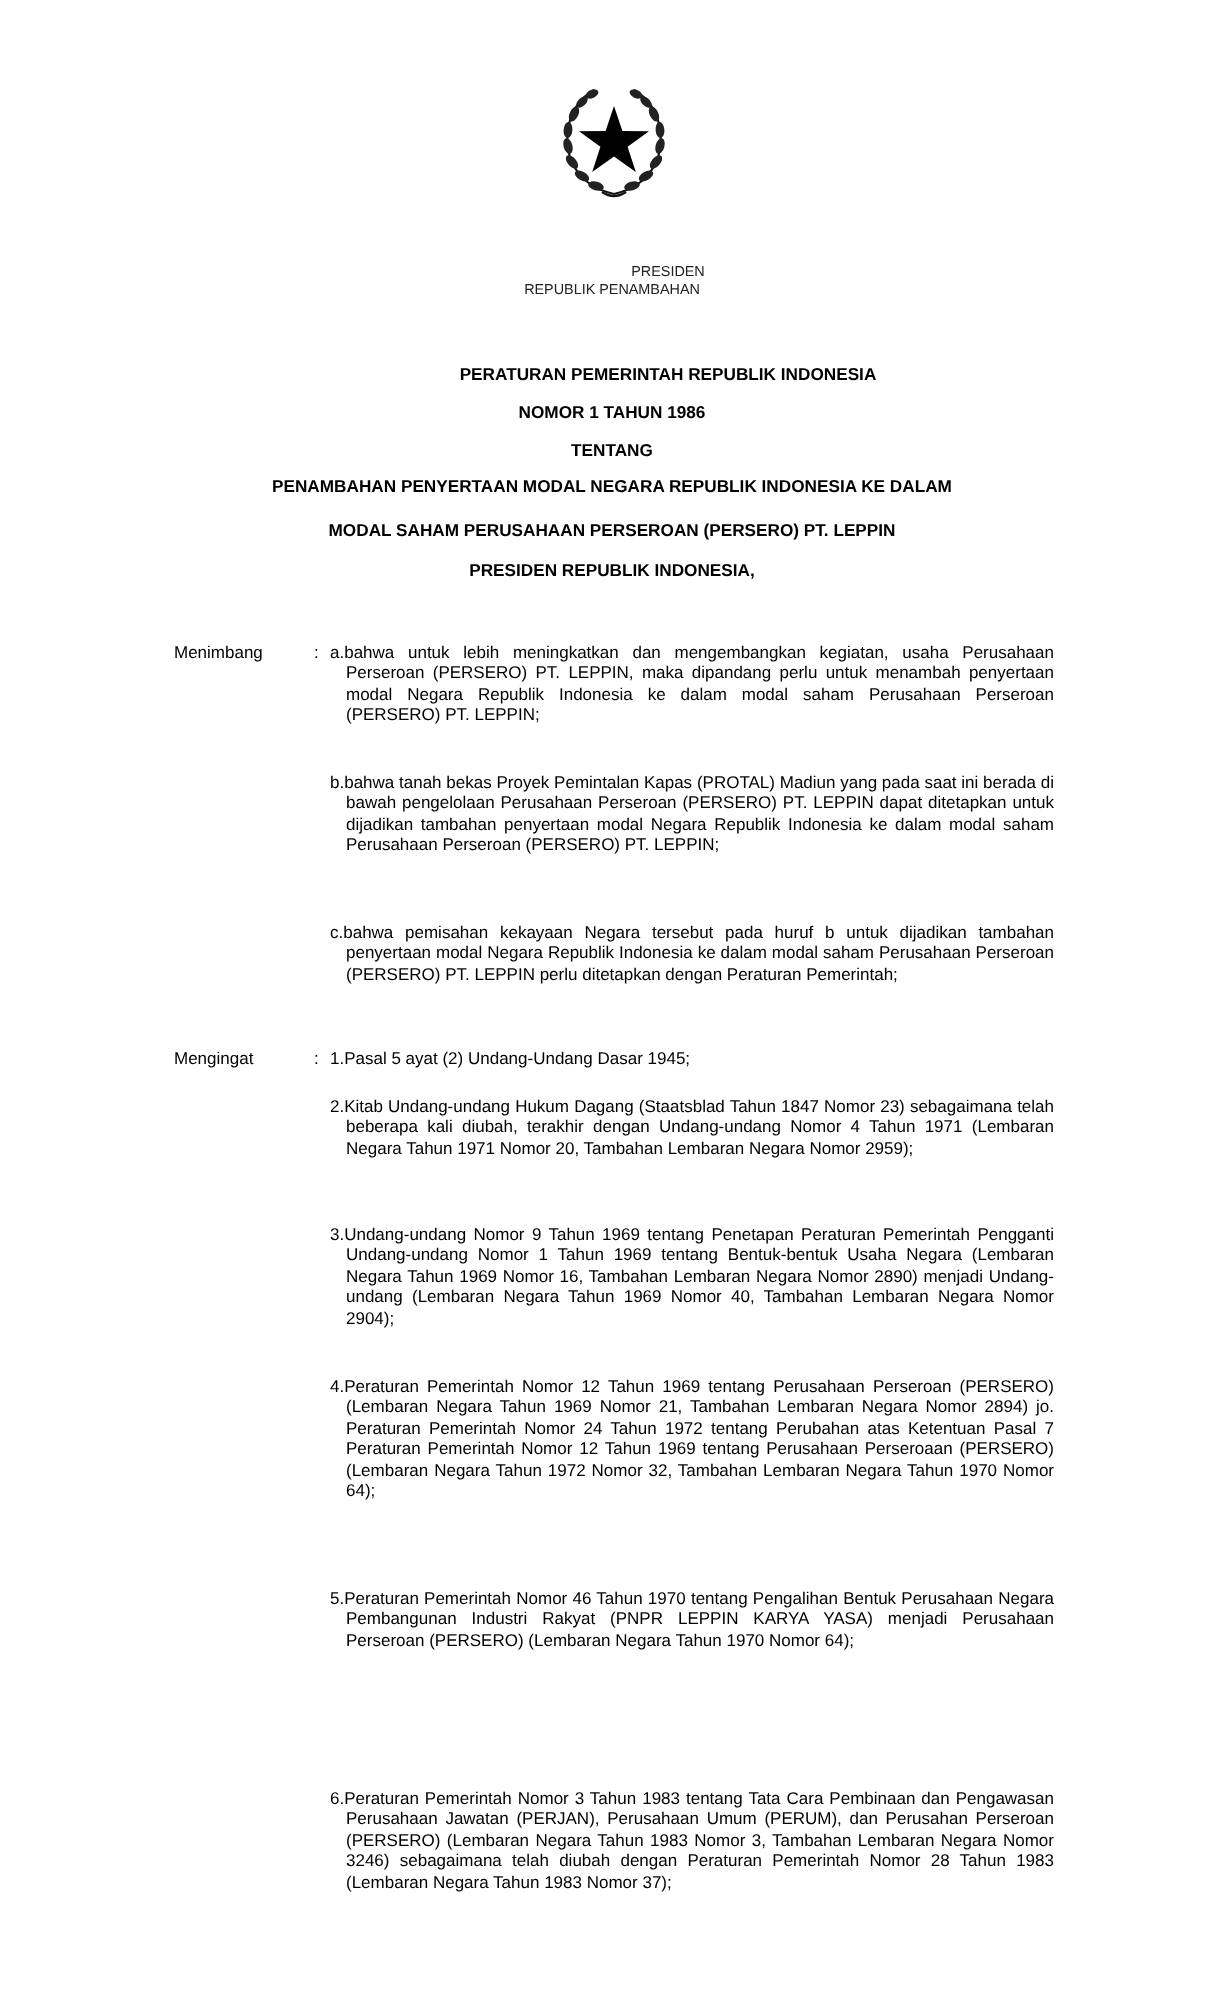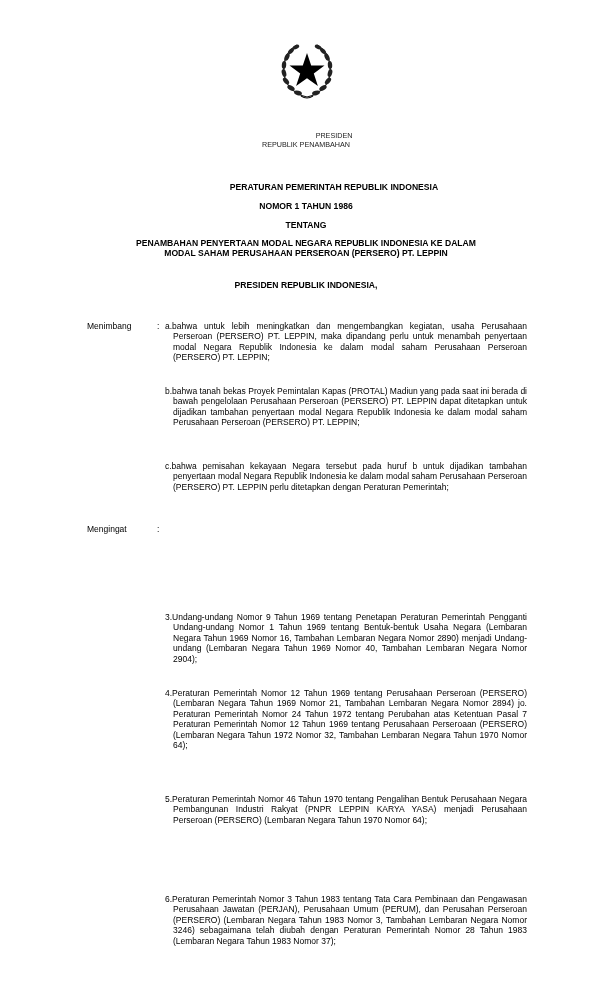--- a/index.html
+++ b/index.html
@@ -9,21 +9,21 @@
   .inst { position: absolute; left: 0; width: 612px; text-align: center;
           font-size: 7.2px; line-height: 9px; color: #222; }
   .inst.l1 { top: 131px; padding-left: 28px; }
   .inst.l2 { top: 140px; }
   .title { position: absolute; left: 0; width: 612px; text-align: center;
            font-weight: bold; font-size: 8.6px; line-height: 10px; }
   .t1 { top: 182px; padding-left: 28px; }
   .t2 { top: 201px; }
   .t3 { top: 220px; }
   .t4 { top: 238px; }
-  .t5 { top: 248px; }
+  .t5 { top: 260px; }
   .t6 { top: 280px; }
 
   .section { position: absolute; left: 87px; width: 440px; font-size: 8.5px; line-height: 10.4px; }
   .sec-label { position: absolute; left: 0; top: 0; }
   .sec-colon { position: absolute; left: 70px; top: 0; }
   .item { position: absolute; left: 78px; width: 362px; text-align: justify; }
   .item p { margin: 0; padding-left: 8px; text-indent: -8px; text-align: justify; }
 </style>
 </head>
 <body>
@@ -82,20 +82,26 @@
     <p>c.bahwa pemisahan kekayaan Negara tersebut pada huruf b untuk dijadikan tambahan penyertaan modal Negara Republik Indonesia ke dalam modal saham Perusahaan Perseroan (PERSERO) PT. LEPPIN perlu ditetapkan dengan Peraturan Pemerintah;</p>
   </div>
   <div class="item" style="top:65px;">
     <p>b.bahwa tanah bekas Proyek Pemintalan Kapas (PROTAL) Madiun yang pada saat ini berada di bawah pengelolaan Perusahaan Perseroan (PERSERO) PT. LEPPIN dapat ditetapkan untuk dijadikan tambahan penyertaan modal Negara Republik Indonesia ke dalam modal saham Perusahaan Perseroan (PERSERO) PT. LEPPIN;</p>
   </div>
 </div>
 
 <div class="section" style="top:524px; height:440px;">
   <span class="sec-label">Mengingat</span>
   <span class="sec-colon">:</span>
+  <div class="item" style="top:0px;">
+    <p>1.Pasal 5 ayat (2) Undang-Undang Dasar 1945;</p>
+  </div>
+  <div class="item" style="top:24px;">
+    <p>2.Kitab Undang-undang Hukum Dagang (Staatsblad Tahun 1847 Nomor 23) sebagaimana telah beberapa kali diubah, terakhir dengan Undang-undang Nomor 4 Tahun 1971 (Lembaran Negara Tahun 1971 Nomor 20, Tambahan Lembaran Negara Nomor 2959);</p>
+  </div>
   <div class="item" style="top:88px;">
     <p>3.Undang-undang Nomor 9 Tahun 1969 tentang Penetapan Peraturan Pemerintah Pengganti Undang-undang Nomor 1 Tahun 1969 tentang Bentuk-bentuk Usaha Negara (Lembaran Negara Tahun 1969 Nomor 16, Tambahan Lembaran Negara Nomor 2890) menjadi Undang-undang (Lembaran Negara Tahun 1969 Nomor 40, Tambahan Lembaran Negara Nomor 2904);</p>
   </div>
   <div class="item" style="top:164px;">
     <p>4.Peraturan Pemerintah Nomor 12 Tahun 1969 tentang Perusahaan Perseroan (PERSERO) (Lembaran Negara Tahun 1969 Nomor 21, Tambahan Lembaran Negara Nomor 2894) jo. Peraturan Pemerintah Nomor 24 Tahun 1972 tentang Perubahan atas Ketentuan Pasal 7 Peraturan Pemerintah Nomor 12 Tahun 1969 tentang Perusahaan Perseroaan (PERSERO) (Lembaran Negara Tahun 1972 Nomor 32, Tambahan Lembaran Negara Tahun 1970 Nomor 64);</p>
   </div>
   <div class="item" style="top:270px;">
     <p>5.Peraturan Pemerintah Nomor 46 Tahun 1970 tentang Pengalihan Bentuk Perusahaan Negara Pembangunan Industri Rakyat (PNPR LEPPIN KARYA YASA) menjadi Perusahaan Perseroan (PERSERO) (Lembaran Negara Tahun 1970 Nomor 64);</p>
   </div>
   <div class="item" style="top:334px;margin-top:36px;">

